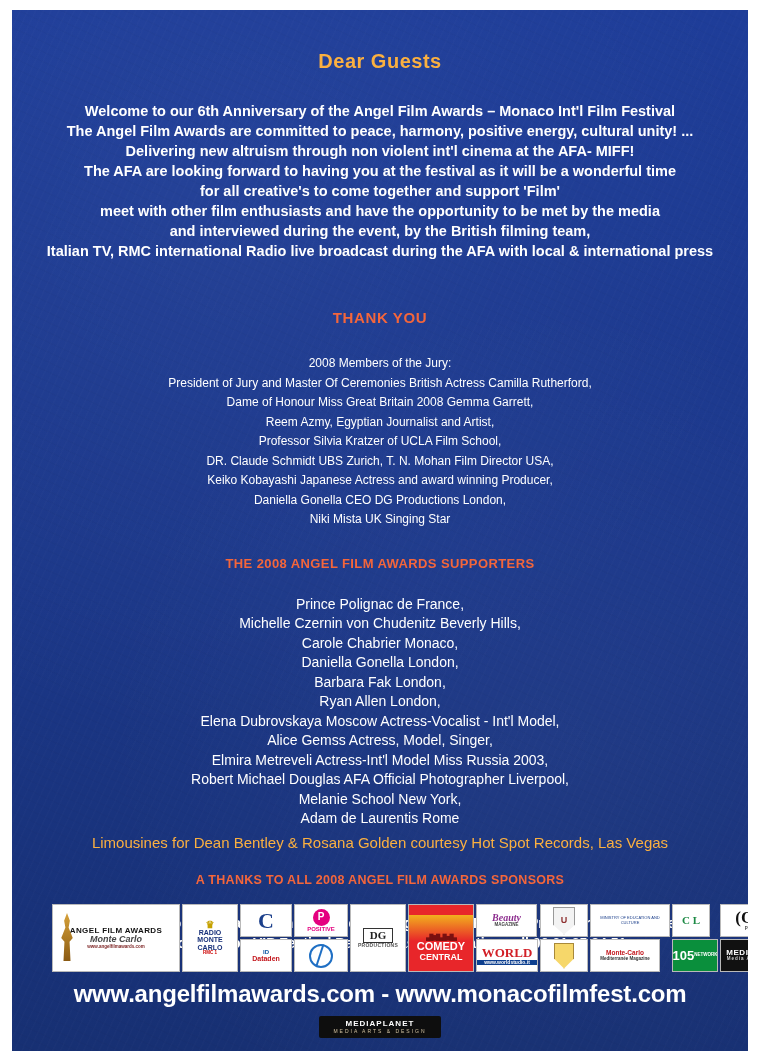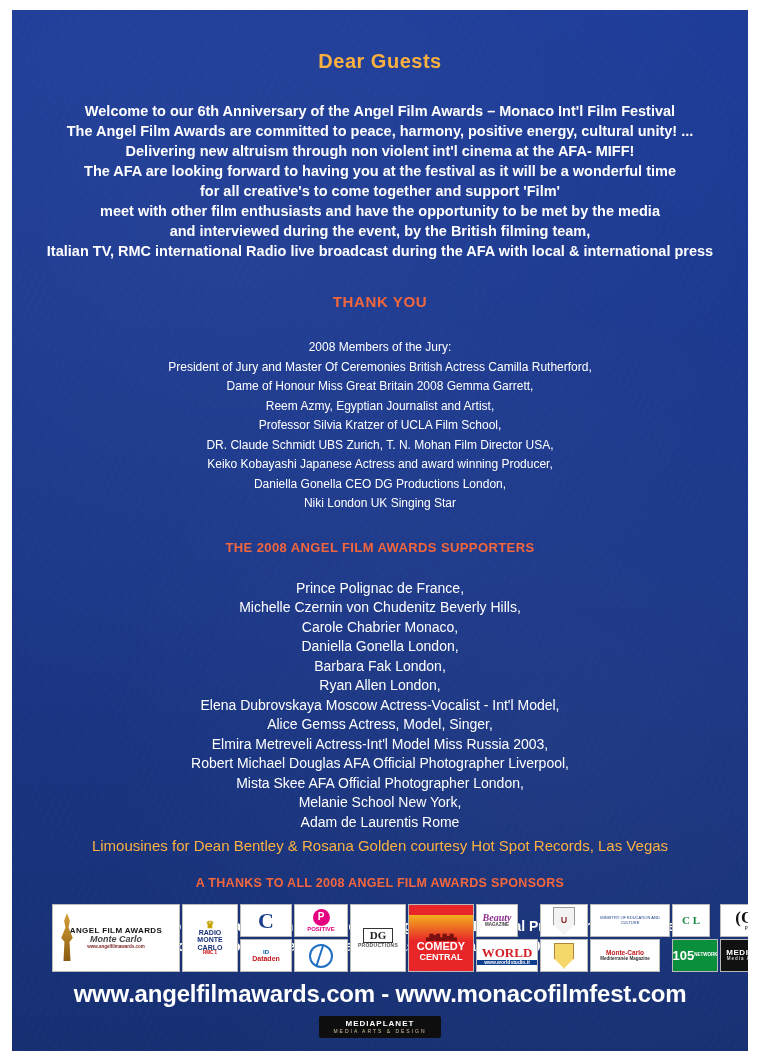--- a/index.html
+++ b/index.html
@@ -62,21 +62,21 @@
     font-weight: bold;
     line-height: 20px;
     padding: 0 24px;
   }
   .welcome div { white-space: nowrap; }
   .thankyou {
     color: #f4663b;
     font-size: 15px;
     font-weight: bold;
     letter-spacing: 0.6px;
-    margin-top: 32px;
+    margin-top: 48px;
     margin-bottom: 28px;
   }
   .jury {
     color: #ffffff;
     font-size: 12px;
     line-height: 19.5px;
     padding: 0 20px;
   }
   .jury .lead { font-weight: normal; }
   .supporters-head {
@@ -177,21 +177,21 @@
   .globe-ball { width:20px;height:20px;border-radius:50%;border:2px solid #1f6fc4; position:relative;}
   .globe-ball::before{content:"";position:absolute;left:8px;top:-2px;width:2px;height:22px;background:#1f6fc4;transform:rotate(18deg);}
   .logo-dg { width: 56px; flex-direction: column; }
   .dg-box { border:1px solid #333; padding:1px 6px; font-family:"Liberation Serif", serif; font-size:11px; color:#222; }
   .dg-sub { color:#555; font-size:5px; letter-spacing:.3px; }
   .logo-comedy { width: 66px; background:#e8262a; color:#fff; flex-direction: column; }
   .cc-sky { background: linear-gradient(180deg,#f2b01e,#e8262a); width:100%; height:26px; display:flex;align-items:flex-end;justify-content:center; }
   .cc-build { font-size:6px; color:#7a1010; letter-spacing:-1px;}
   .cc-t1 { font-size:11px; font-weight:bold; line-height:11px; }
   .cc-t2 { font-size:9px; font-weight:bold; line-height:10px; }
-  .logo-beauty { width: 42px; flex-direction: column; align-items: center; }
+  .logo-beauty { width: 61px; flex-direction: column; align-items: center; }
   .bty-script { color:#8d2e8f; font-family:"Liberation Serif", serif; font-style: italic; font-size:10px; }
   .bty-sub { color:#444; font-size:4.5px; }
   .logo-world { width: 62px; flex-direction: column; }
   .wd-w { color:#d21f26; font-size:13px; font-weight:bold; font-family:"Liberation Serif", serif; }
   .wd-bar { background:#0d3f8f; color:#fff; font-size:5px; width:100%; text-align:center;}
   .logo-crest { width: 48px; }
   .crest-shape { width:20px;height:26px;background:#f3f3f3;border:1px solid #999;clip-path:polygon(0 0,100% 0,100% 65%,50% 100%,0 65%); display:flex;align-items:center;justify-content:center;color:#8d2e2e;font-size:9px;}
   .logo-minist { width: 80px; font-size:4px; color:#1b3f8b; padding:0 2px; font-weight:normal; }
   .logo-shield { width: 48px; }
   .shield-shape{width:18px;height:24px;background:#f6d76a;border:1px solid #a8893a;clip-path:polygon(0 0,100% 0,100% 62%,50% 100%,0 62%);}
@@ -262,37 +262,36 @@
 
       <div class="jury">
         <div class="lead">2008 Members of the Jury:</div>
         <div>President of Jury and Master Of Ceremonies British Actress Camilla Rutherford,</div>
         <div>Dame of Honour Miss Great Britain 2008 Gemma Garrett,</div>
         <div>Reem Azmy, Egyptian Journalist and Artist,</div>
         <div>Professor Silvia Kratzer of UCLA Film School,</div>
         <div>DR. Claude Schmidt UBS Zurich, T. N. Mohan Film Director USA,</div>
         <div>Keiko Kobayashi Japanese Actress and award winning Producer,</div>
         <div>Daniella Gonella CEO DG Productions London,</div>
-        <div>Niki London UK Singing Star</div>
+        <div>Niki Mista UK Singing Star</div>
       </div>
 
       <div class="supporters-head">THE 2008 ANGEL FILM AWARDS SUPPORTERS</div>
 
       <div class="supporters">
         <div>Prince Polignac de France,</div>
         <div>Michelle Czernin von Chudenitz Beverly Hills,</div>
         <div>Carole Chabrier Monaco,</div>
         <div>Daniella Gonella London,</div>
         <div>Barbara Fak London,</div>
         <div>Ryan Allen London,</div>
         <div>Elena Dubrovskaya Moscow Actress-Vocalist - Int'l Model,</div>
         <div>Alice Gemss Actress, Model, Singer,</div>
         <div>Elmira Metreveli Actress-Int'l Model Miss Russia 2003,</div>
         <div>Robert Michael Douglas AFA Official Photographer Liverpool,</div>
-        <div>Mista Skee AFA Official Photographer London,</div>
         <div>Melanie School New York,</div>
         <div>Adam de Laurentis Rome</div>
       </div>
 
       <div class="limousines">Limousines for Dean Bentley &amp; Rosana Golden courtesy Hot Spot Records, Las Vegas</div>
 
       <div class="sponsors-thanks">A THANKS TO ALL 2008 ANGEL FILM AWARDS SPONSORS</div>
 
       <div class="festival-info">
         <div>Festival Director Rosana Golden - Founders &amp; Organizers - Festival Producer Dean Bentley</div>

